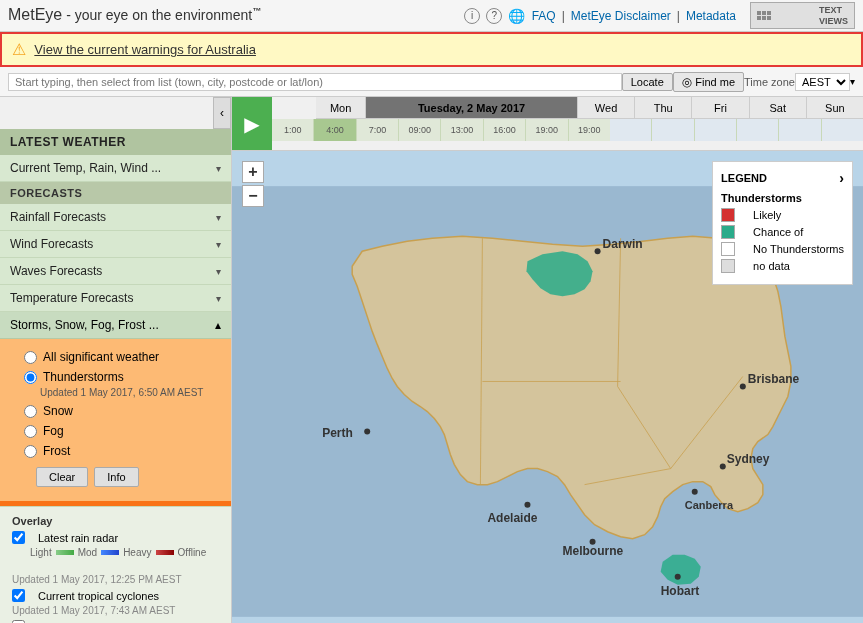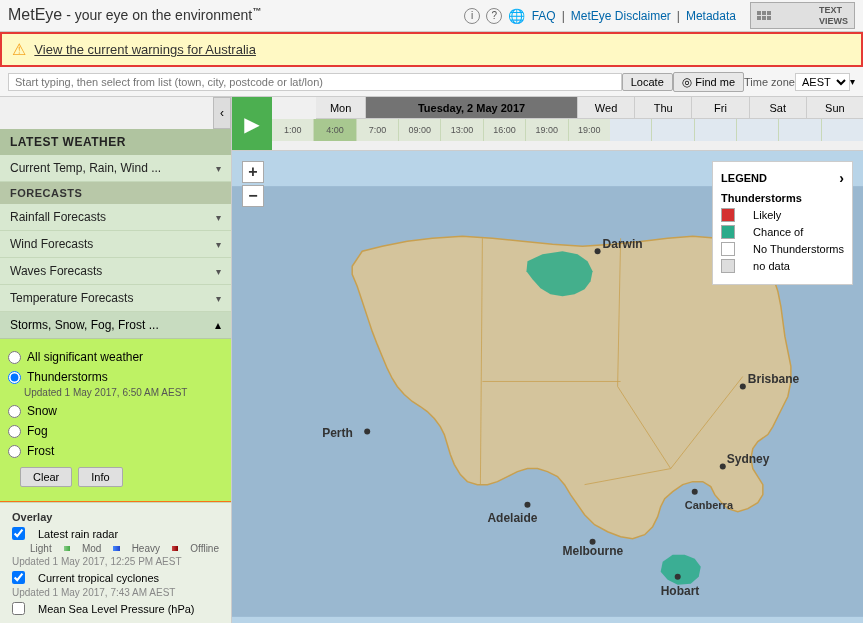--- a/index.html
+++ b/index.html
@@ -22,21 +22,21 @@
     
     #sidebar { width: 232px; min-width: 232px; background: #f0f0f0; border-right: 1px solid #ccc; overflow-y: auto; position: relative; }
 
     .sidebar-section-header { background: #b0c4a0; padding: 6px 10px; font-weight: bold; font-size: 12px; color: #222; letter-spacing: 0.5px; }
     .sidebar-item { display: flex; align-items: center; justify-content: space-between; padding: 6px 10px; background: #d8e8d0; border-bottom: 1px solid #c5d8ba; cursor: pointer; font-size: 12px; color: #222; }
     .sidebar-item .chevron { font-size: 10px; color: #555; }
 
     .forecasts-header { background: #b8c8a8; padding: 5px 10px; font-weight: bold; font-size: 11px; color: #333; letter-spacing: 0.5px; text-transform: uppercase; }
 
     
-    .sub-section { background: #bef264; padding: 8px 8px; border-bottom: 1px solid #f97316; }
+    .sub-section { background: #fdba74; padding: 8px 24px; border-bottom: 5px solid #f97316; }
     .sub-section .sub-item { display: flex; align-items: center; gap: 6px; padding: 3px 0; font-size: 12px; cursor: pointer; }
     .sub-section .sub-item input[type="radio"] { margin: 0; }
 
     .storms-expanded { background: #e0ecd8; }
     .storms-header { display: flex; align-items: center; justify-content: space-between; padding: 6px 10px; background: #c8dcc0; border-bottom: 1px solid #b5c9a5; cursor: pointer; font-size: 12px; }
 
     
     .btn-row { display: flex; gap: 6px; padding: 6px 12px; }
     .btn-small { border: 1px solid #aaa; background: #e0e0e0; padding: 3px 12px; font-size: 11px; cursor: pointer; border-radius: 2px; }
 
@@ -198,21 +198,21 @@
         </div>
       </div>
 
       <div class="overlay-section">
         <div class="overlay-title">Overlay</div>
         <div class="overlay-item">
           <input type="checkbox" checked="" style="">
           <span>Latest rain radar</span>
         </div>
         <div class="overlay-sub">
-          <div style="display:flex; gap:12px; align-items:center; margin-bottom:2px;">
+          <div style="display:flex; gap:4px; align-items:center; margin-bottom:16px;">
             <span style="font-size:10px;">Light</span>
             <div style="width:18px; height:5px; background: linear-gradient(to right, #88cc88, #44aa44);"></div>
             <span style="font-size:10px;">Mod</span>
             <div style="width:18px; height:5px; background: linear-gradient(to right, #4488ff, #2244cc);"></div>
             <span style="font-size:10px;">Heavy</span>
             <div style="width:18px; height:5px; background: linear-gradient(to right, #cc4444, #880000);"></div>
             <span style="font-size:10px;">Offline</span>
           </div>
         </div>
         <div class="overlay-updated">Updated 1 May 2017, 12:25 PM AEST</div>

